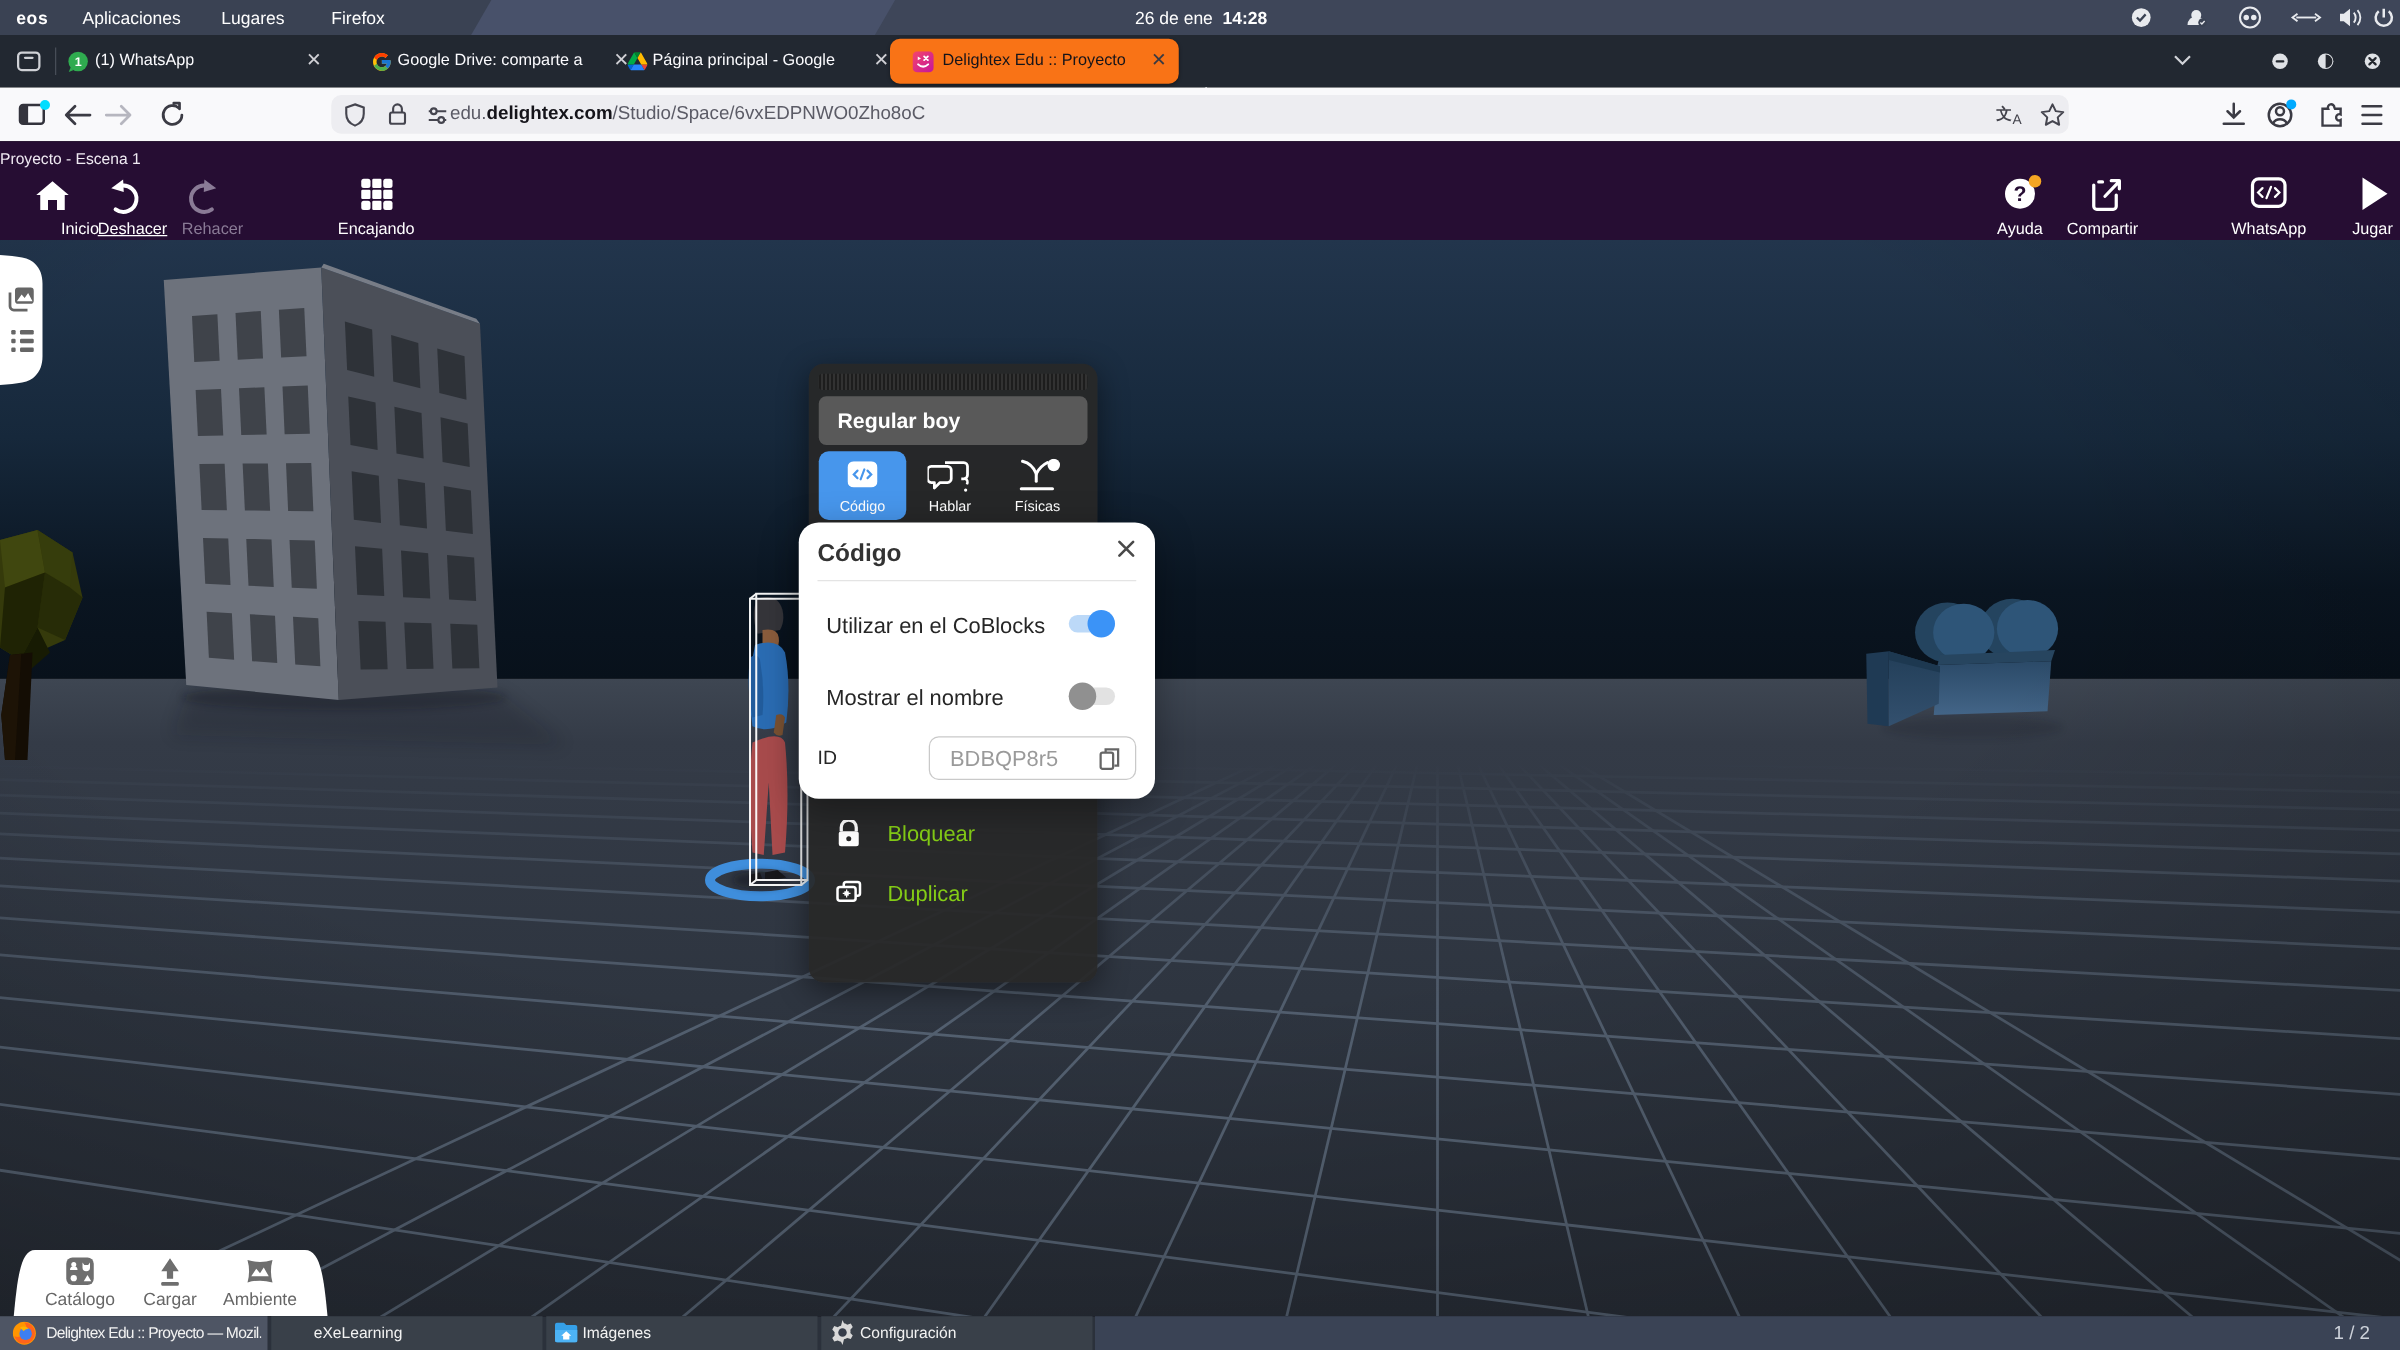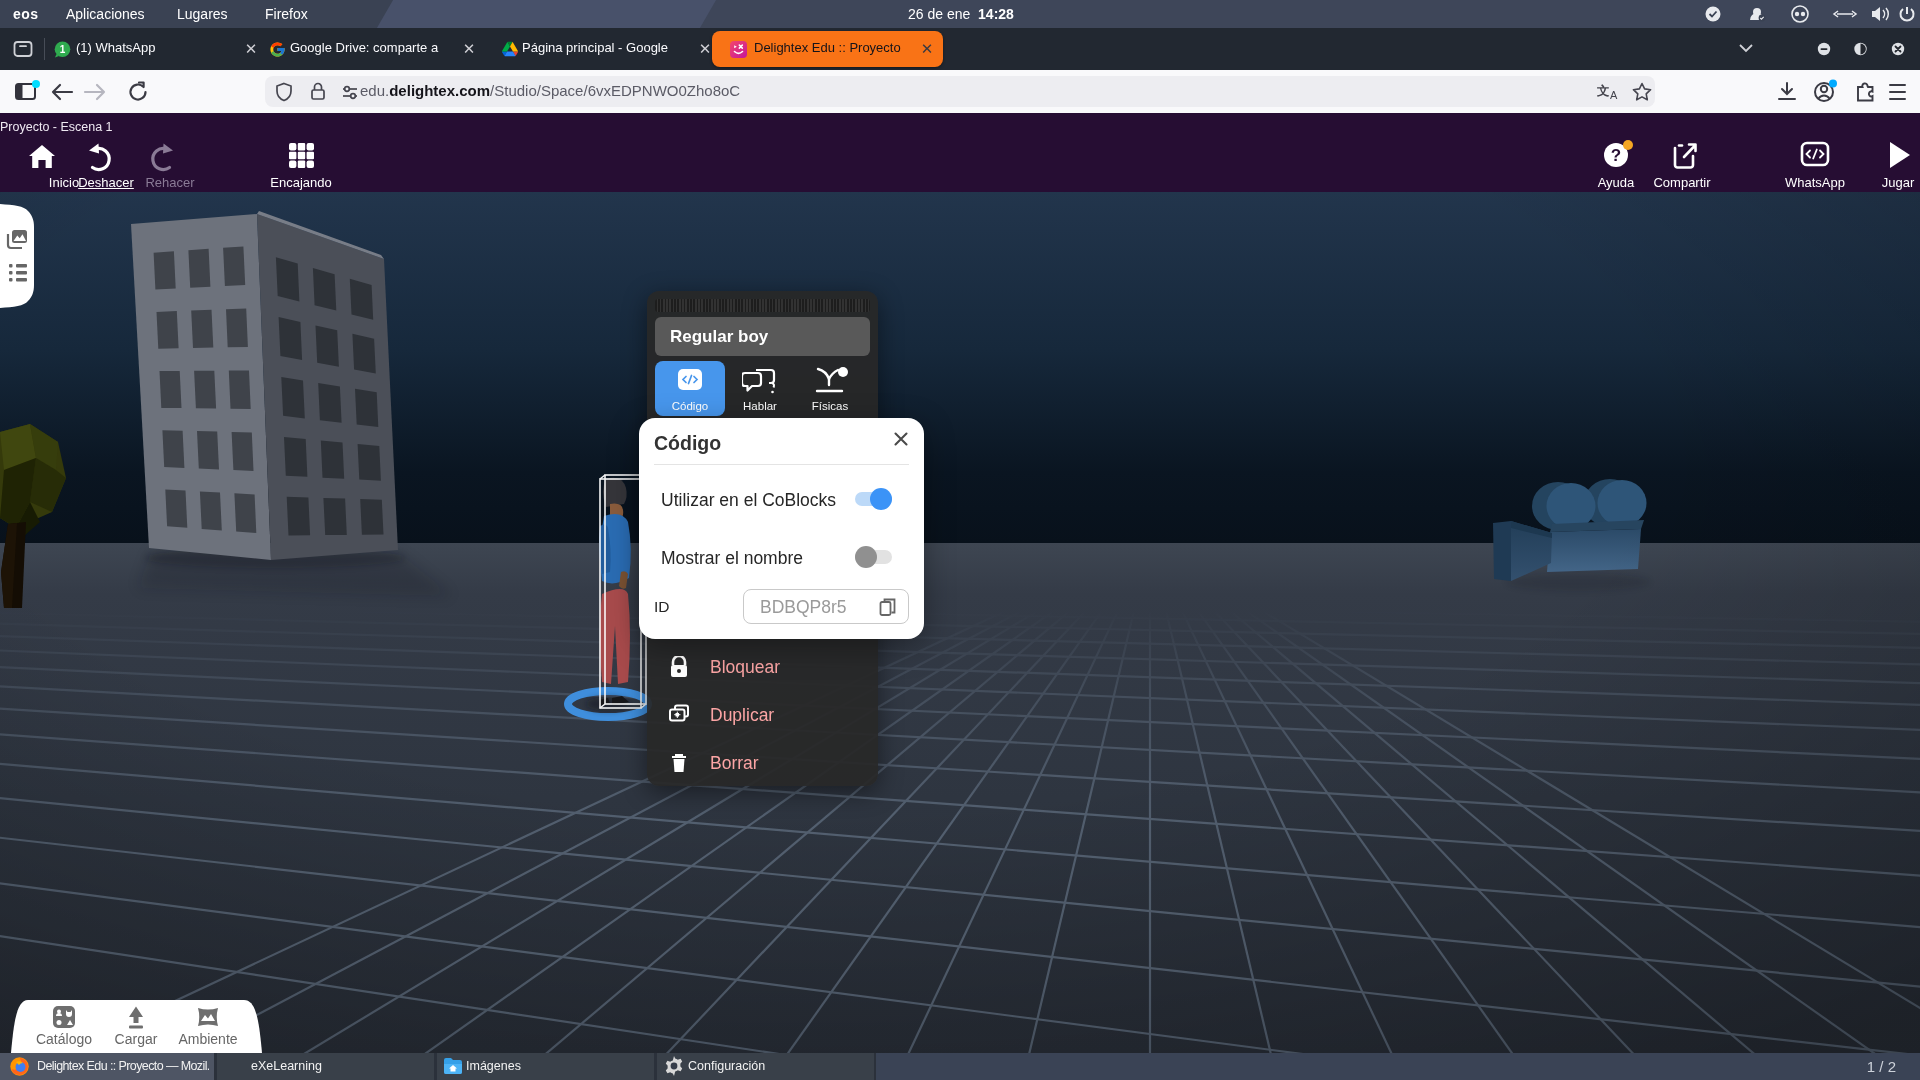--- a/index.html
+++ b/index.html
@@ -45,21 +45,21 @@
 
 
 #ctx { left:647px; top:291px; width:231px; height:495px; background:rgba(40,40,40,0.93);
   border-radius:12px; box-shadow:0 6px 24px rgba(0,0,0,.45); }
 #ctxgrip { position:absolute; left:8px; top:8px; width:215px; height:13px; border-radius:3px;
   background:repeating-linear-gradient(90deg,#1d1d1d 0 1.6px,#323232 1.6px 3.2px); }
 #ctxname { position:absolute; left:8px; top:26px; width:215px; height:39px; background:#595959;
   border-radius:6px; color:#fff; font-size:17px; font-weight:bold; line-height:39px; padding-left:15px; }
 #btncodigo { position:absolute; left:8px; top:70px; width:70px; height:55px; background:#4796ec; border-radius:8px; }
 .ctxtab { position:absolute; top:109px; width:70px; text-align:center; font-size:11.5px; color:#fff; }
-.mitem { position:absolute; left:0; width:231px; height:48px; color:#fca5a5; font-size:17.5px; }
+.mitem { position:absolute; left:0; width:231px; height:48px; color:#84cc16; font-size:17.5px; }
 .mitem span { position:absolute; left:63px; top:14px; }
 .mitem svg { position:absolute; left:21px; top:13px; }
 
 
 #popup { left:639px; top:418px; width:285px; height:221px; background:#fff; border-radius:16px;
   box-shadow:0 8px 30px rgba(0,0,0,.35); }
 #popup h1 { position:absolute; left:15px; top:14px; font-size:19.5px; color:#333; font-weight:bold; }
 #popx { position:absolute; right:13px; top:11px; width:20px; height:20px; }
 #pdiv { position:absolute; left:15px; top:46px; width:255px; height:1px; background:#e4e4e4; }
 .prow { position:absolute; left:22px; font-size:17.5px; color:#262626; }
@@ -121,21 +121,21 @@
   <div class="tab" id="tab1" style="left:46px;width:222px;">
     <svg class="abs" style="left:8px;top:10px;" width="17" height="17" viewBox="0 0 17 17">
       <circle cx="8.5" cy="8.2" r="7.8" fill="#2fab4f"></circle>
       <path d="M2.5 13 l-1.5 3.5 l4 -1.5 z" fill="#2fab4f"></path>
       <text x="8.5" y="11.8" font-size="10" font-weight="bold" fill="#fff" text-anchor="middle">1</text>
     </svg>
     <div class="ttl">(1) WhatsApp</div>
     <div class="cls" style="left:197px;">✕</div>
   </div>
 
-  <div class="tab" id="tab2" style="left:260px;width:216px;">
+  <div class="tab" id="tab2" style="left:288px;width:216px;">
     <svg class="abs" style="left:9px;top:10px;" width="17" height="17" viewBox="0 0 48 48">
       <path fill="#FFC107" d="M43.6 20.1H42V20H24v8h11.3C33.7 32.7 29.2 36 24 36c-6.6 0-12-5.4-12-12s5.4-12 12-12c3.1 0 5.8 1.2 8 3l5.7-5.7C34.0 6.1 29.3 4 24 4 13 4 4 13 4 24s9 20 20 20 20-9 20-20c0-1.3-.1-2.7-.4-3.9z"></path>
       <path fill="#FF3D00" d="M6.3 14.7l6.6 4.8C14.7 15.1 18.9 12 24 12c3.1 0 5.8 1.2 8 3l5.7-5.7C34 6.1 29.3 4 24 4 16.3 4 9.7 8.3 6.3 14.7z"></path>
       <path fill="#4CAF50" d="M24 44c5.2 0 9.9-2 13.4-5.2l-6.2-5.2C29.2 35.1 26.7 36 24 36c-5.2 0-9.6-3.3-11.3-8l-6.5 5C9.5 39.6 16.2 44 24 44z"></path>
       <path fill="#1976D2" d="M43.6 20.1H42V20H24v8h11.3c-.8 2.2-2.2 4.2-4.1 5.6l6.2 5.2C41 35.4 44 30.2 44 24c0-1.3-.1-2.7-.4-3.9z"></path>
     </svg>
     <div class="ttl" style="-webkit-mask-image:linear-gradient(90deg,#000 150px,transparent 176px);mask-image:linear-gradient(90deg,#000 150px,transparent 176px);width:176px;">Google Drive: comparte a</div>
     <div class="cls" style="left:201px;">✕</div>
   </div>
 
@@ -513,27 +513,20 @@
   <div class="mitem" style="top:400px;">
         <svg width="22" height="22" viewBox="0 0 22 22">
           <path d="M7 5 v-1.5 a2 2 0 0 1 2 -2 h9 a2 2 0 0 1 2 2 v7 a2 2 0 0 1 -2 2 h-1.5" fill="none" stroke="#fff" stroke-width="2"></path>
           <rect x="2" y="5.5" width="14.5" height="11" rx="2" fill="none" stroke="#fff" stroke-width="2"></rect>
           <rect x="7.5" y="9" width="3.5" height="3.5" fill="#fff"></rect>
           <rect x="8.8" y="7.6" width="1" height="6.4" fill="#fff"></rect>
           <rect x="6.2" y="10.2" width="6.2" height="1" fill="#fff"></rect>
         </svg>
         <span>Duplicar</span>
       </div>
-  <div class="mitem" style="top:448px;">
-        <svg width="22" height="22" viewBox="0 0 22 22">
-          <path d="M4 5 h14 M8 5 v-2 h6 v2" stroke="#fff" stroke-width="2" fill="none"></path>
-          <path d="M5.5 7 h11 l-1 13 h-9 z" fill="#fff"></path>
-        </svg>
-        <span>Borrar</span>
-      </div>
 </div>
 
 <div id="popup" class="abs">
   <h1>Código</h1>
   <svg id="popx" width="20" height="20" viewBox="0 0 20 20">
         <path d="M4.5 4.5 l11 11 M15.5 4.5 l-11 11" stroke="#4a4a4a" stroke-width="2.1" stroke-linecap="round"></path>
       </svg>
   <div id="pdiv"></div>
   <div class="prow" style="top:72px;">Utilizar en el CoBlocks</div>
   <div class="switch" style="left:216px;top:74px;background:#bcd9f8;">

